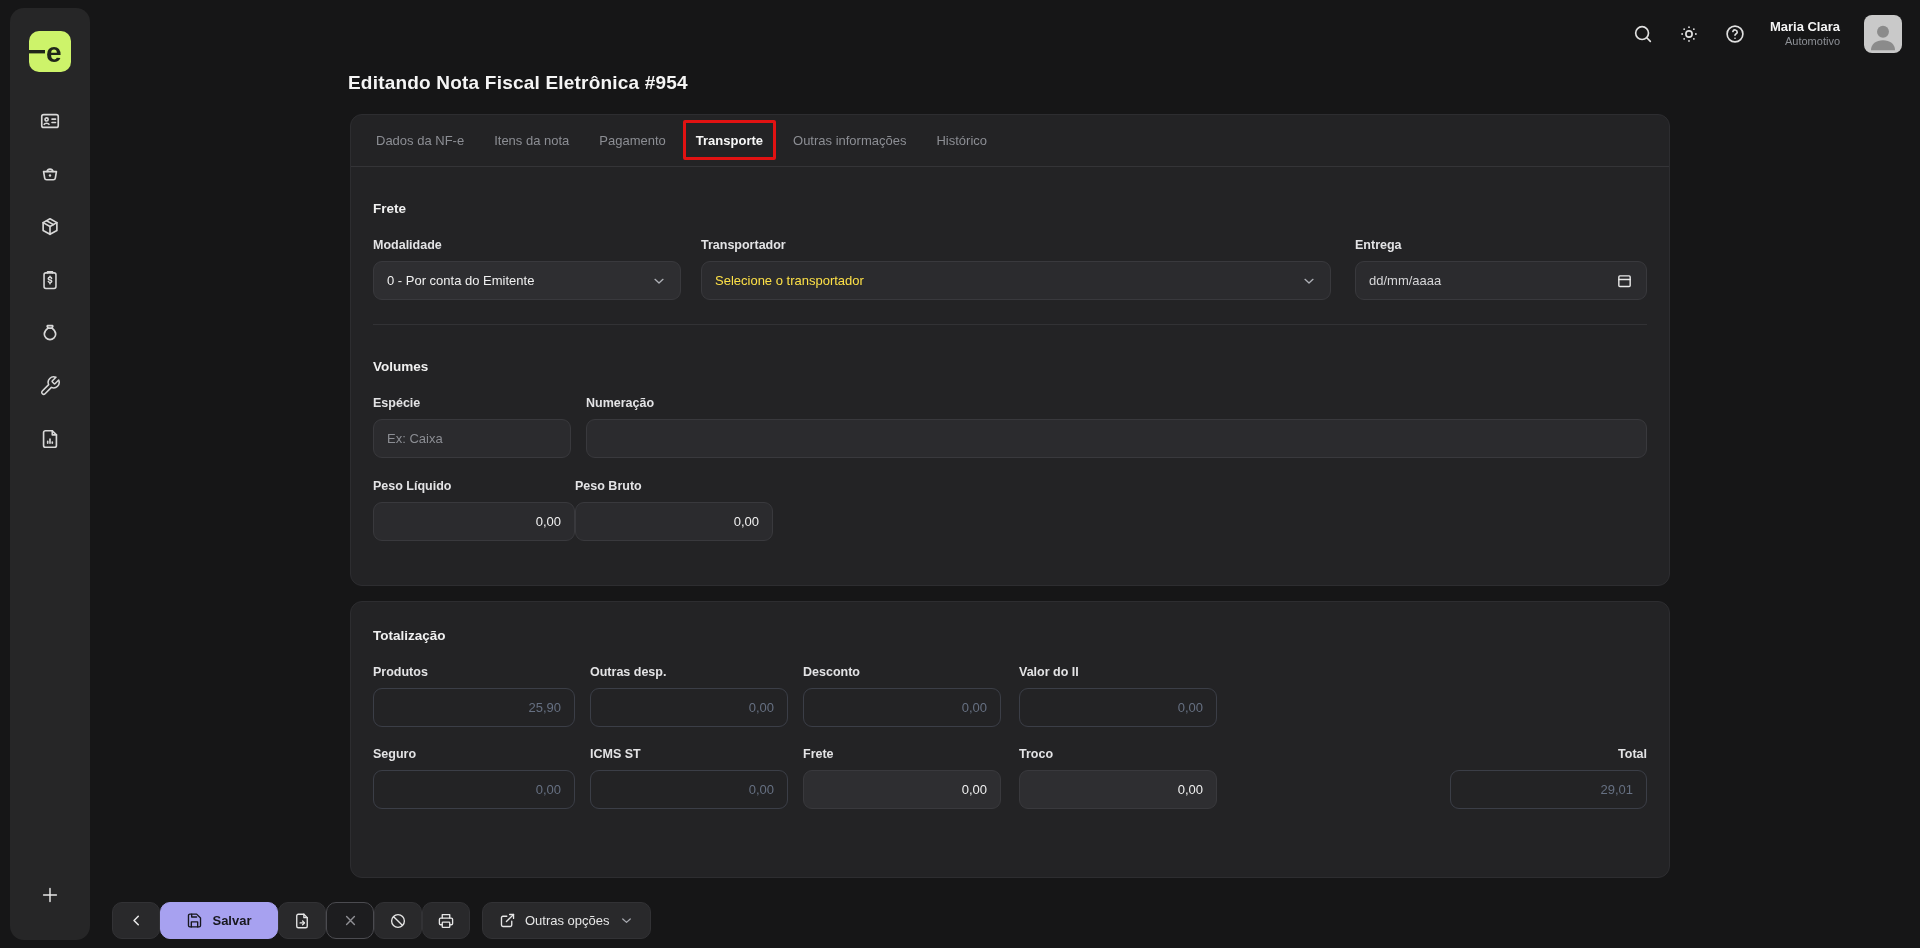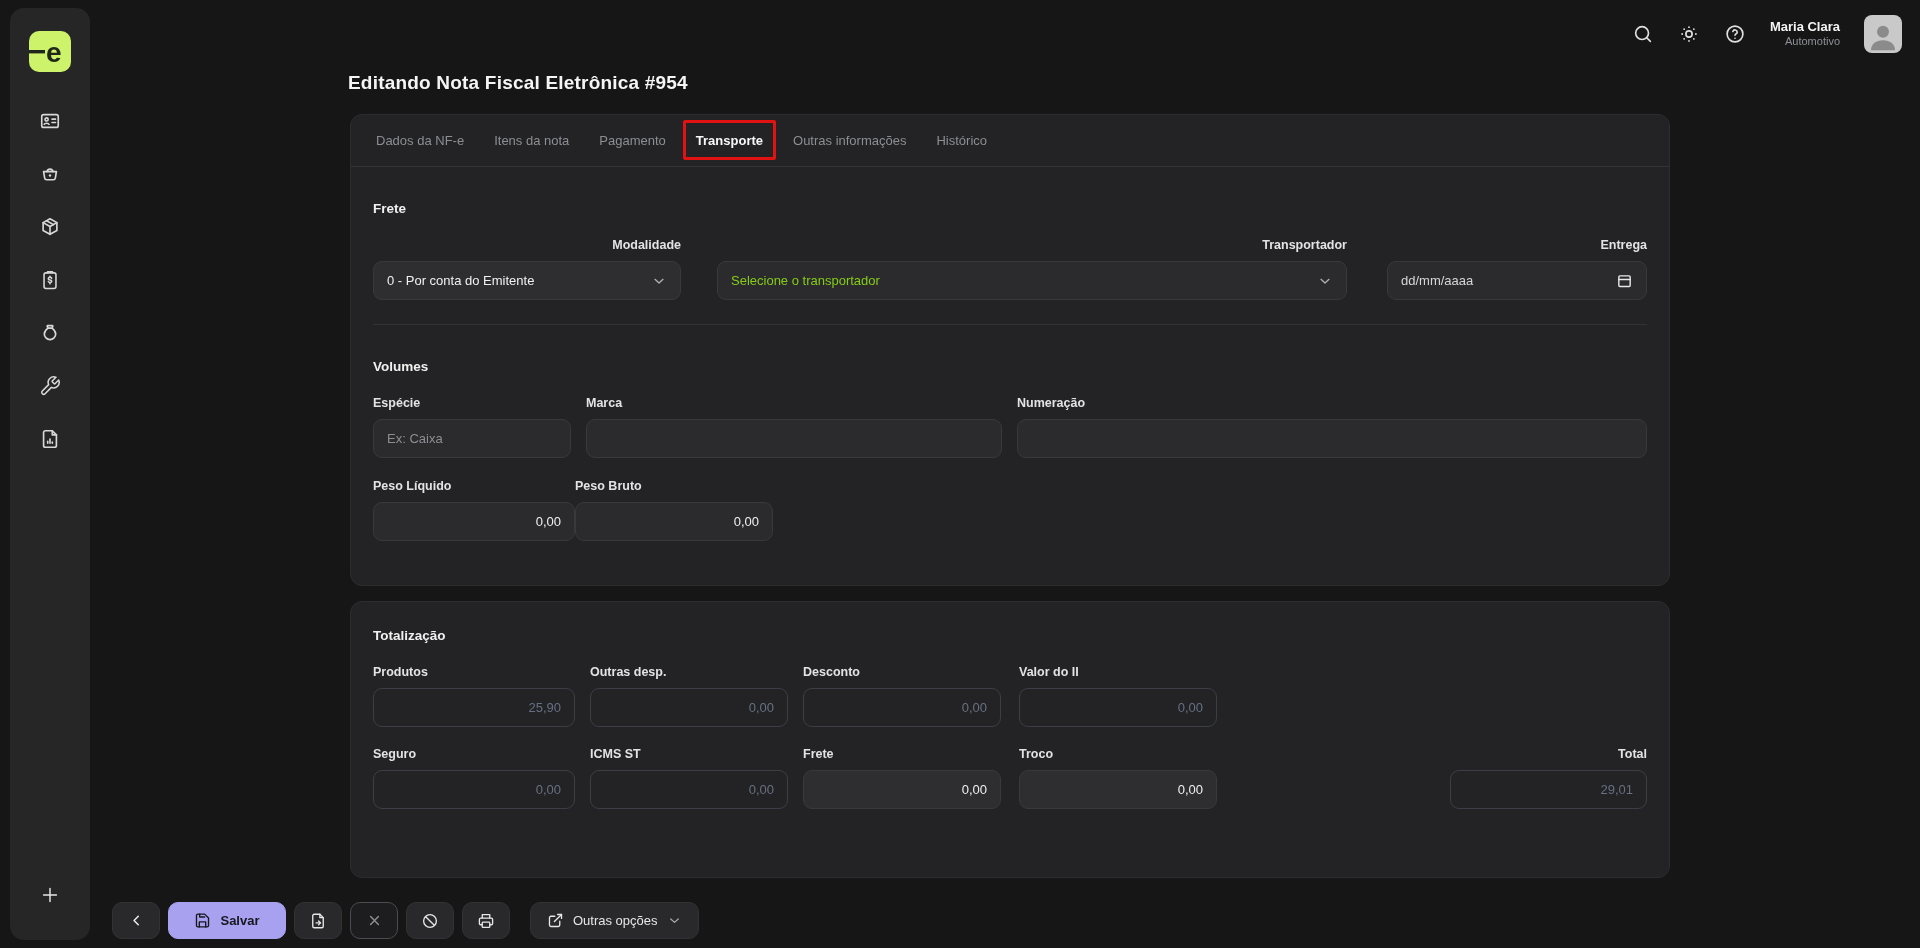--- a/index.html
+++ b/index.html
@@ -71,33 +71,33 @@
     color:#f0f0f0; font-size:13px; padding:0 13px; font-family:inherit; width:100%;
     outline:none;
   }
   .control::placeholder { color:#8b8d93; }
   .control.num { text-align:right; }
   .select {
     display:flex; align-items:center; justify-content:space-between; gap:8px; cursor:pointer;
   }
   .select .chev { color:#aeb0b6; flex:none; }
   .select .sel-value { white-space:nowrap; overflow:hidden; }
-  .select .sel-placeholder { color:#84cc16; }
+  .select .sel-placeholder { color:#fde047; }
   .date-ctl { display:flex; align-items:center; justify-content:space-between; cursor:text; }
   .date-ctl .date-text { color:#d6d6d8; }
   .date-ctl .cal { color:#e8e8e8; flex:none; cursor:pointer; }
   .ghost {
     background:transparent; border:1px solid #3b3e47; color:#667082;
   }
   .divider { height:1px; background:#323235; margin-top:24px; }
   .spacer { flex:1; }
   .total-label { text-align:right; color:#82878f; font-weight:500; }
 
   
-  .actionbar { position:absolute; left:112px; top:902px; display:flex; align-items:center; gap:8px; }
+  .actionbar { position:absolute; left:112px; top:902px; display:flex; align-items:center; }
   .act-btn {
     height:37px; min-width:48px; border-radius:10px; background:#29292b;
     border:1px solid #323235; color:#e6e6e6; cursor:pointer;
     display:flex; align-items:center; justify-content:center; gap:9px;
     font-family:inherit; font-size:13px; padding:0 14px;
   }
   .act-btn.primary { background:#a7a1f0; border-color:#a7a1f0; color:#17171e; font-weight:700; width:118px; }
   .act-btn.outlined { background:#1d1d1f; border:1px solid #4b4b50; color:#8f8f94; }
   .act-btn.more { margin-left:12px; padding:0 16px; }
   .act-btn .chev { color:#a9abb1; }
@@ -214,21 +214,21 @@
       <span>Transporte</span>
       <span class="annotation-box"></span>
     </button>
     <button class="tab">Outras informações</button>
     <button class="tab">Histórico</button>
   </div>
 
   <div class="form-body">
     <div class="section-title">Frete</div>
 
-    <div class="row" style="gap:36px;text-align:right;">
+    <div class="row" style="gap:20px;">
       <div class="field" style="width:308px;">
         <label>Modalidade</label>
         <div class="control select" style="background:#2e2e31;">
           <span class="sel-value">0 - Por conta do Emitente</span>
           <svg class="chev" viewBox="0 0 24 24" width="16" height="16" fill="none" stroke="currentColor" stroke-width="2" stroke-linecap="round" stroke-linejoin="round">
               <path d="m6 9.5 6 5.5 6-5.5"></path>
             </svg>
         </div>
       </div>
       <div class="field" style="width:630px; margin-right:4px;">
@@ -254,24 +254,20 @@
 
     <div class="divider"></div>
 
     <div class="section-title">Volumes</div>
 
     <div class="row" style="gap:15px;">
       <div class="field" style="width:198px;">
         <label>Espécie</label>
         <input class="control" placeholder="Ex: Caixa" style="">
       </div>
-      <div class="field" style="width:416px;">
-        <label>Marca</label>
-        <input class="control" style="">
-      </div>
       <div class="field" style="flex:1;">
         <label>Numeração</label>
         <input class="control" style="">
       </div>
     </div>
 
     <div class="row" style="gap:0; margin-top:21px;">
       <div class="field" style="width:202px;">
         <label>Peso Líquido</label>
         <input class="control num" value="0,00" style="">

